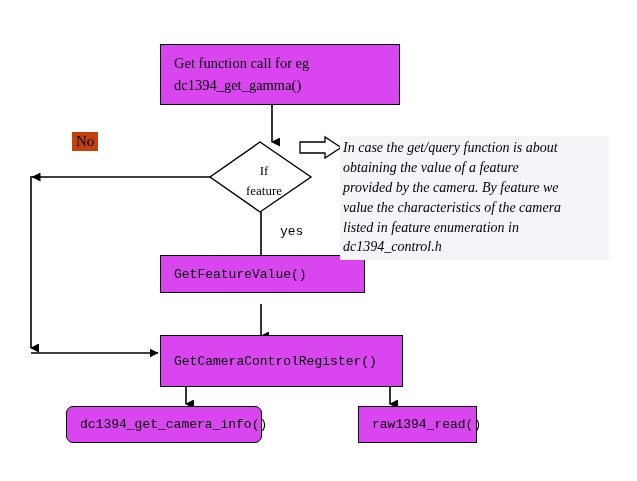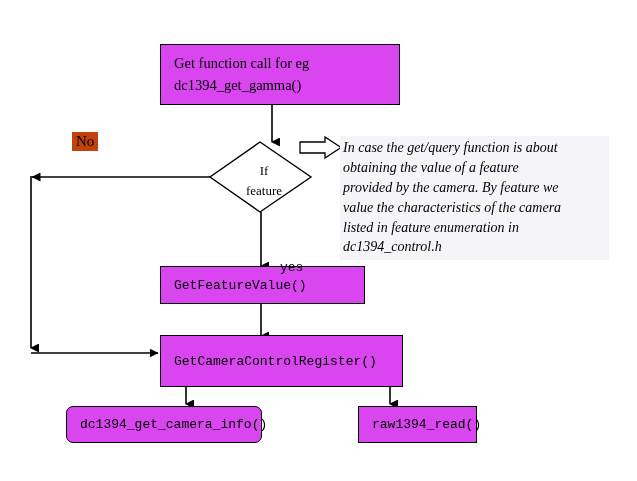--- a/index.html
+++ b/index.html
@@ -64,21 +64,20 @@
   }
   .label-no {
     font-family: "Liberation Serif", "DejaVu Serif", serif;
     font-size: 15px;
     background: #c2410c;
     padding: 1px 4px;
   }
   .label-yes {
     font-family: "Liberation Mono", "DejaVu Sans Mono", monospace;
     font-size: 13px;
-    margin-top: 36px;
   }
   .callout {
     position: absolute;
     z-index: 4;
     background: #f5f4f8;
     font-family: "Liberation Serif", "DejaVu Serif", serif;
     font-style: italic;
     font-size: 14px;
     line-height: 1.42;
     color: #000000;
@@ -136,21 +135,21 @@
 
   <div class="callout" style="left:340px; top:136px; width:262px;">
     <div>In case the get/query function is about</div>
     <div>obtaining the value of a feature</div>
     <div>provided by the camera. By feature we</div>
     <div>value the characteristics of the camera</div>
     <div>listed in feature enumeration in</div>
     <div>dc1394_control.h</div>
   </div>
 
-  <div class="node node-mono" style="left:160px; top:266px; width:205px; height:38px;">GetFeatureValue()</div>
+  <div class="node node-mono" style="left:160px; top:255px; width:205px; height:38px;">GetFeatureValue()</div>
 
   <div class="node node-mono" style="left:160px; top:335px; width:243px; height:52px;">GetCameraControlRegister()</div>
 
   <div class="node node-mono" style="left:66px; top:406px; width:196px; height:37px;border-radius:7px;">dc1394_get_camera_info()</div>
 
   <div class="node node-mono" style="left:318px; top:406px; width:119px; height:37px;margin-left:40px;">raw1394_read()</div>
 
 </div>
 
 </body></html>

